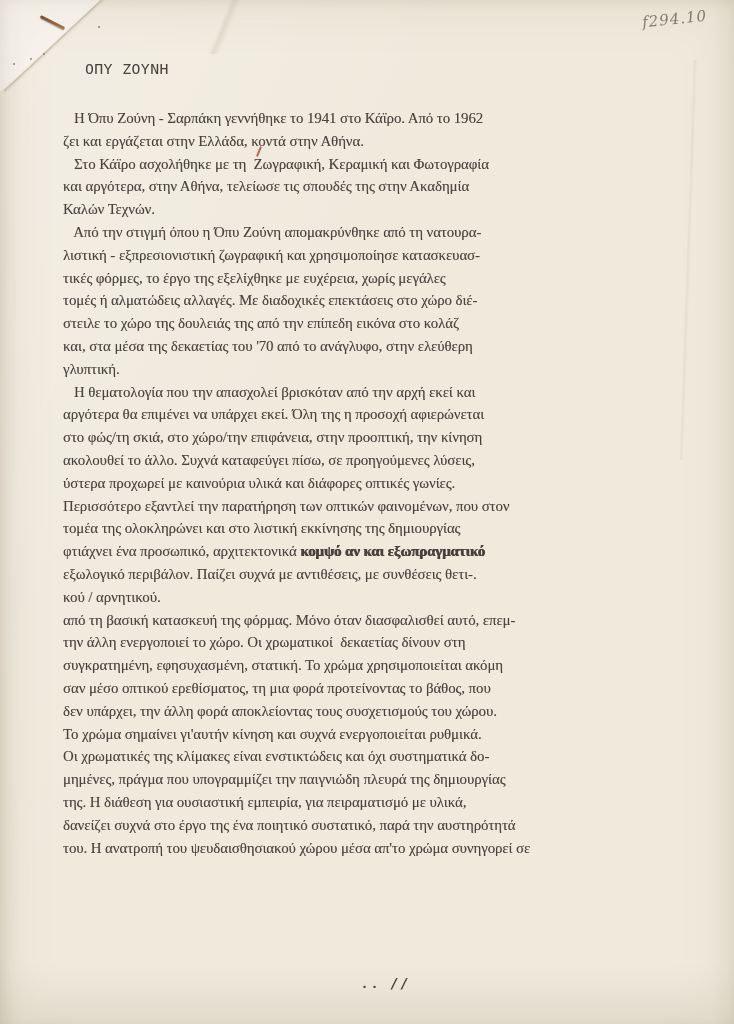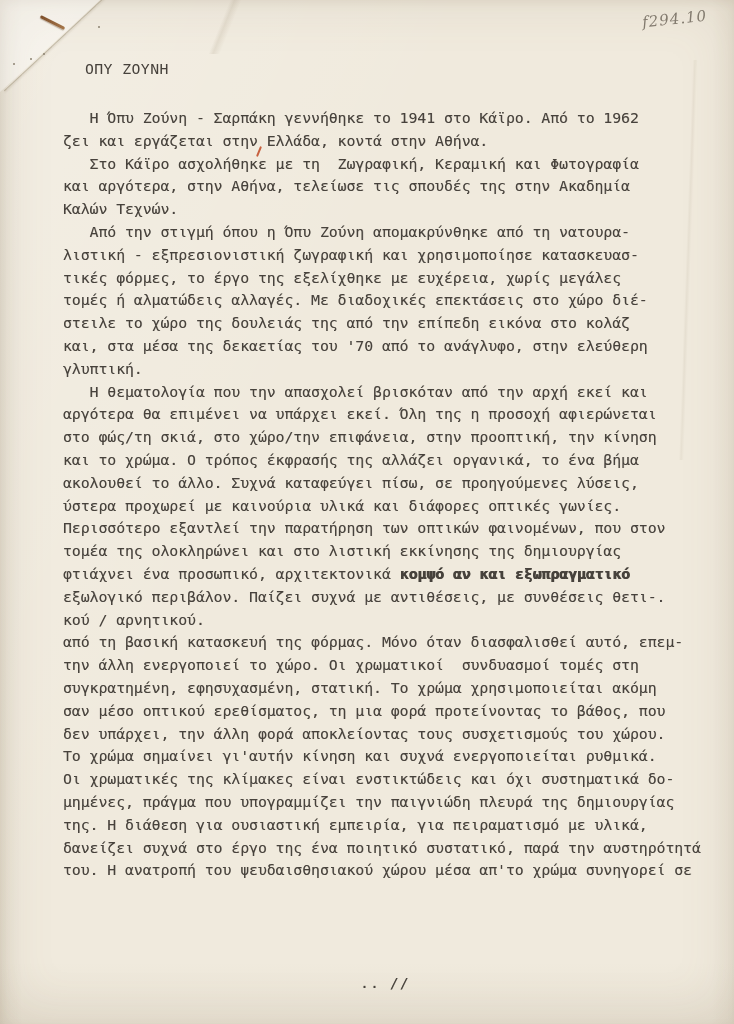--- a/index.html
+++ b/index.html
@@ -70,20 +70,21 @@
     font-size:14.8px;
     letter-spacing:0.4px;
     text-underline-offset:3px;
     white-space:pre;
   }
   .doc-body{
     position:absolute;left:63px;top:107px;width:664px;
     font-size:14.8px;
     line-height:22.8px;
     letter-spacing:-0.05px;
+    font-family:Liberation Serif, serif;
   }
   .doc-body .line{
     white-space:pre;
     height:22.8px;
     text-shadow:0.3px 0.2px 0.3px rgba(71,66,60,0.35);
   }
   .doc-body .line b{
     font-weight:bold;
     text-shadow:0.7px 0 0 rgba(40,36,30,0.85);
   }
@@ -121,30 +122,29 @@
       <div class="line">   Από την στιγμή όπου η Όπυ Ζούνη απομακρύνθηκε από τη νατουρα-</div>
       <div class="line">λιστική - εξπρεσιονιστική ζωγραφική και χρησιμοποίησε κατασκευασ-</div>
       <div class="line">τικές φόρμες, το έργο της εξελίχθηκε με ευχέρεια, χωρίς μεγάλες</div>
       <div class="line">τομές ή αλματώδεις αλλαγές. Με διαδοχικές επεκτάσεις στο χώρο διέ-</div>
       <div class="line">στειλε το χώρο της δουλειάς της από την επίπεδη εικόνα στο κολάζ</div>
       <div class="line">και, στα μέσα της δεκαετίας του '70 από το ανάγλυφο, στην ελεύθερη</div>
       <div class="line">γλυπτική.</div>
       <div class="line">   Η θεματολογία που την απασχολεί βρισκόταν από την αρχή εκεί και</div>
       <div class="line">αργότερα θα επιμένει να υπάρχει εκεί. Όλη της η προσοχή αφιερώνεται</div>
       <div class="line">στο φώς/τη σκιά, στο χώρο/την επιφάνεια, στην προοπτική, την κίνηση</div>
-      <div class="line">και το χρώμα. Ο τρόπος έκφρασής της αλλάζει οργανικά, το ένα βήμα</div>
       <div class="line">ακολουθεί το άλλο. Συχνά καταφεύγει πίσω, σε προηγούμενες λύσεις,</div>
       <div class="line">ύστερα προχωρεί με καινούρια υλικά και διάφορες οπτικές γωνίες.</div>
       <div class="line">Περισσότερο εξαντλεί την παρατήρηση των οπτικών φαινομένων, που στον</div>
       <div class="line">τομέα της ολοκληρώνει και στο λιστική εκκίνησης της δημιουργίας</div>
       <div class="line">φτιάχνει ένα προσωπικό, αρχιτεκτονικά <b>κομψό αν και εξωπραγματικό</b></div>
       <div class="line">εξωλογικό περιβάλον. Παίζει συχνά με αντιθέσεις, με συνθέσεις θετι-.</div>
       <div class="line">κού / αρνητικού.</div>
       <div class="line">από τη βασική κατασκευή της φόρμας. Μόνο όταν διασφαλισθεί αυτό, επεμ-</div>
-      <div class="line">την άλλη ενεργοποιεί το χώρο. Οι χρωματικοί  συνδυασμοί τομές στη</div>
+      <div class="line">την άλλη ενεργοποιεί το χώρο. Οι χρωματικοί  δεκαετίας δίνουν στη</div>
       <div class="line">συγκρατημένη, εφησυχασμένη, στατική. Το χρώμα χρησιμοποιείται ακόμη</div>
       <div class="line">σαν μέσο οπτικού ερεθίσματος, τη μια φορά προτείνοντας το βάθος, που</div>
       <div class="line">δεν υπάρχει, την άλλη φορά αποκλείοντας τους συσχετισμούς του χώρου.</div>
       <div class="line">Το χρώμα σημαίνει γι'αυτήν κίνηση και συχνά ενεργοποιείται ρυθμικά.</div>
       <div class="line">Οι χρωματικές της κλίμακες είναι ενστικτώδεις και όχι συστηματικά δο-</div>
       <div class="line">μημένες, πράγμα που υπογραμμίζει την παιγνιώδη πλευρά της δημιουργίας</div>
       <div class="line">της. Η διάθεση για ουσιαστική εμπειρία, για πειραματισμό με υλικά,</div>
       <div class="line">δανείζει συχνά στο έργο της ένα ποιητικό συστατικό, παρά την αυστηρότητά</div>
       <div class="line">του. Η ανατροπή του ψευδαισθησιακού χώρου μέσα απ'το χρώμα συνηγορεί σε</div>
     </div>

